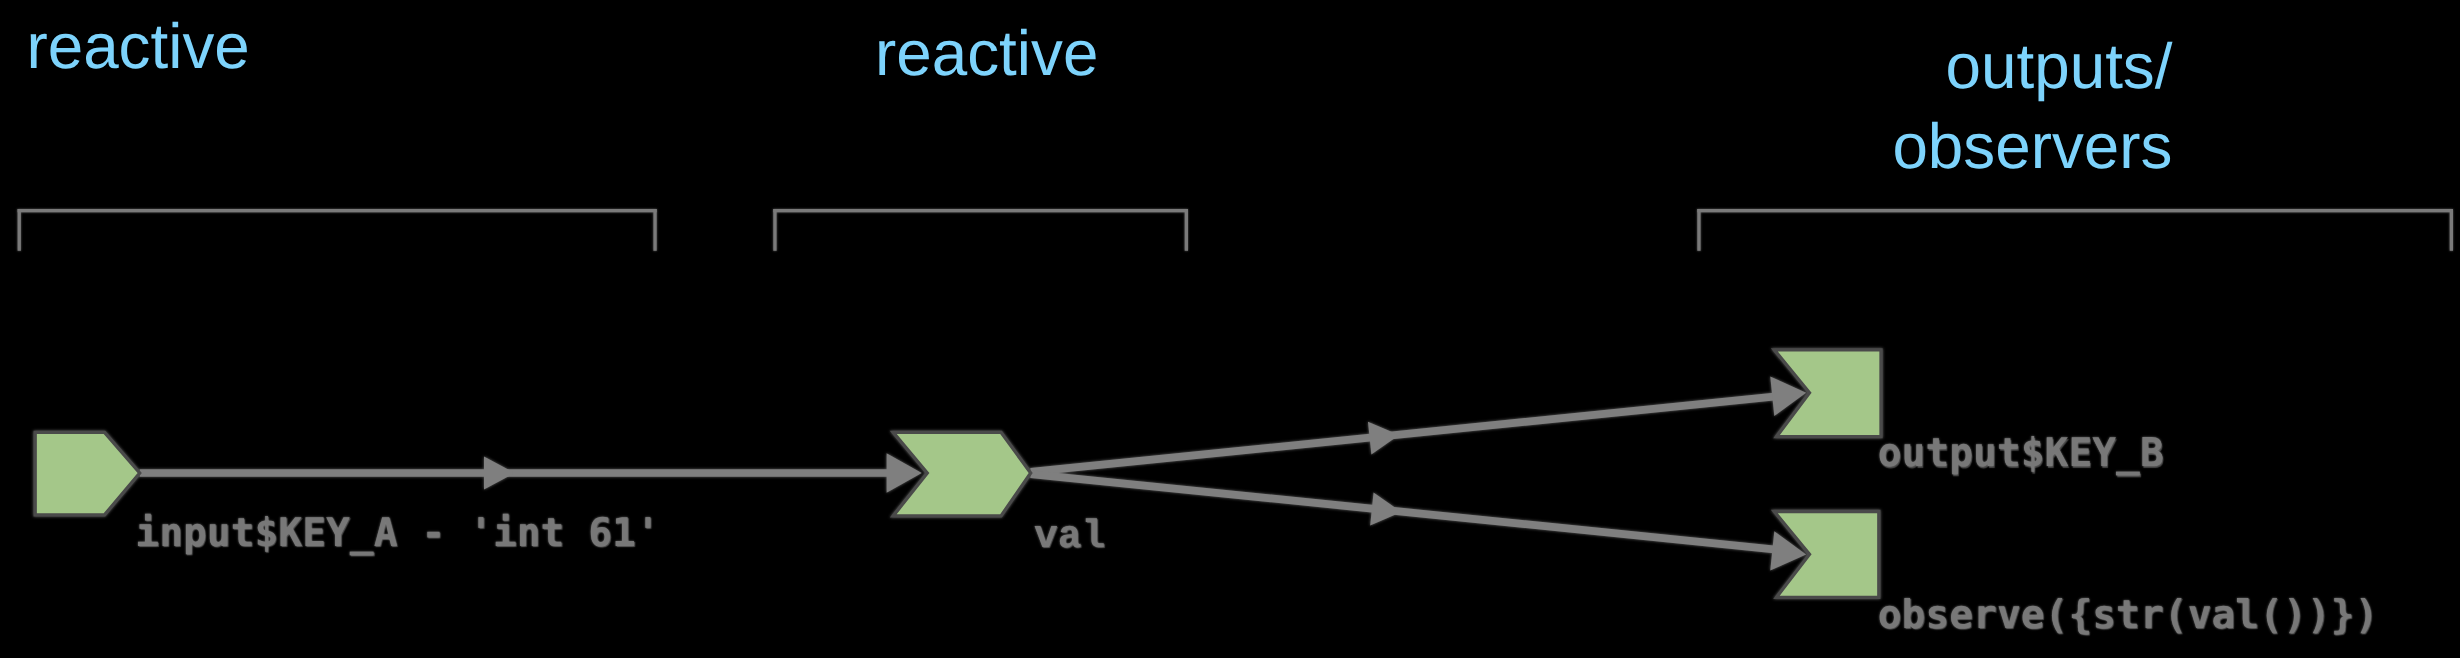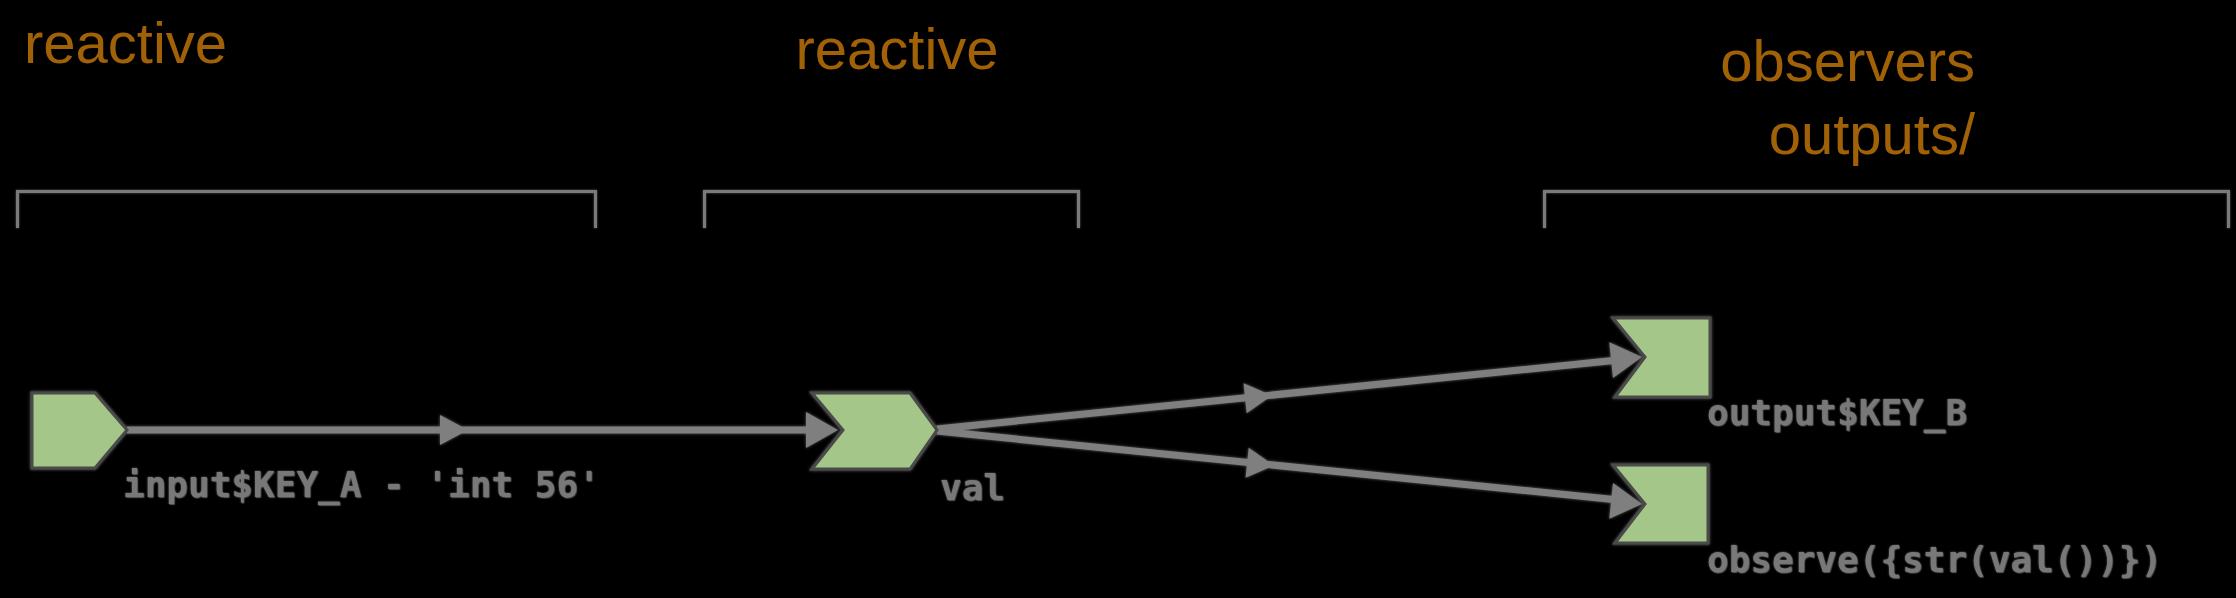--- a/index.html
+++ b/index.html
@@ -11,21 +11,21 @@
     position: relative;
     width: 2236px;
     height: 598px;
     background: #000000;
     overflow: hidden;
     font-family: "Liberation Sans", sans-serif;
   }
   
   .header {
     position: absolute;
-    color: #a16207;
+    color: #7dd3fc;
     font-size: 58px;
     line-height: 73px;
     font-weight: 400;
     letter-spacing: 0px;
     white-space: nowrap;
   }
   .header.left-h   { left: 24px;  top: 6px;  text-align: left; }
   .header.mid-h    { left: 597px; top: 12px; width: 600px; text-align: center; }
   .header.right-h  { right: 261px; top: 24px; text-align: right; }
   
@@ -52,38 +52,38 @@
   .code {
     position: absolute;
     font-family: "DejaVu Sans Mono", "Liberation Mono", monospace;
     font-size: 36px;
     font-weight: bold;
     color: #787878;
     white-space: pre;
     text-shadow: 0 0 2px rgba(255,255,255,0.45), 1px 1px 1px rgba(255,255,255,0.25);
   }
   .code.input-l   { left: 123px;  top: 464px; }
-  .code.val-l     { left: 940px;  top: 467px; }
+  .code.val-l     { left: 940px;  top: 467px; font-family: Liberation Mono, monospace; }
   .code.output-l  { left: 1707px; top: 392px; }
   .code.observe-l { left: 1707px; top: 539px; }
 </style>
 </head>
 <body>
 
 <div class="canvas">
 
   <div class="header left-h">
     <div>reactive</div>
   </div>
   <div class="header mid-h">
     <div>reactive</div>
   </div>
   <div class="header right-h">
+    <div>outputs/</div>
     <div>observers</div>
-    <div>outputs/</div>
   </div>
 
   <div class="bracket b1"></div>
   <div class="bracket b2"></div>
   <div class="bracket b3"></div>
 
   <svg class="gfx" width="2236" height="598" viewBox="0 0 2236 598">
 
     <line x1="127" y1="430" x2="828" y2="430" stroke="#7f7f7f" stroke-width="7"></line>
     <polygon points="440,415 440,445 468,430" fill="#7f7f7f"></polygon>
@@ -107,18 +107,18 @@
 
     <path d="M32,393 L95,393 L127,430 L95,468 L32,468 Z" fill="#a4c789" stroke="#4a4a4a" stroke-width="3"></path>
 
     <path d="M812,393 L910,393 L937,430 L910,469 L812,469 L843,430 Z" fill="#a4c789" stroke="#4a4a4a" stroke-width="3"></path>
 
     <path d="M1613,318 L1710,318 L1710,397 L1615,397 L1645,357 Z" fill="#a4c789" stroke="#4a4a4a" stroke-width="3"></path>
 
     <path d="M1613,465 L1708,465 L1708,543 L1615,543 L1645,504 Z" fill="#a4c789" stroke="#4a4a4a" stroke-width="3"></path>
   </svg>
 
-  <div class="code input-l">input$KEY_A - 'int 56'</div>
+  <div class="code input-l">input$KEY_A - 'int 61'</div>
   <div class="code val-l">val</div>
   <div class="code output-l">output$KEY_B</div>
   <div class="code observe-l">observe({str(val())})</div>
 
 </div>
 
 </body></html>

